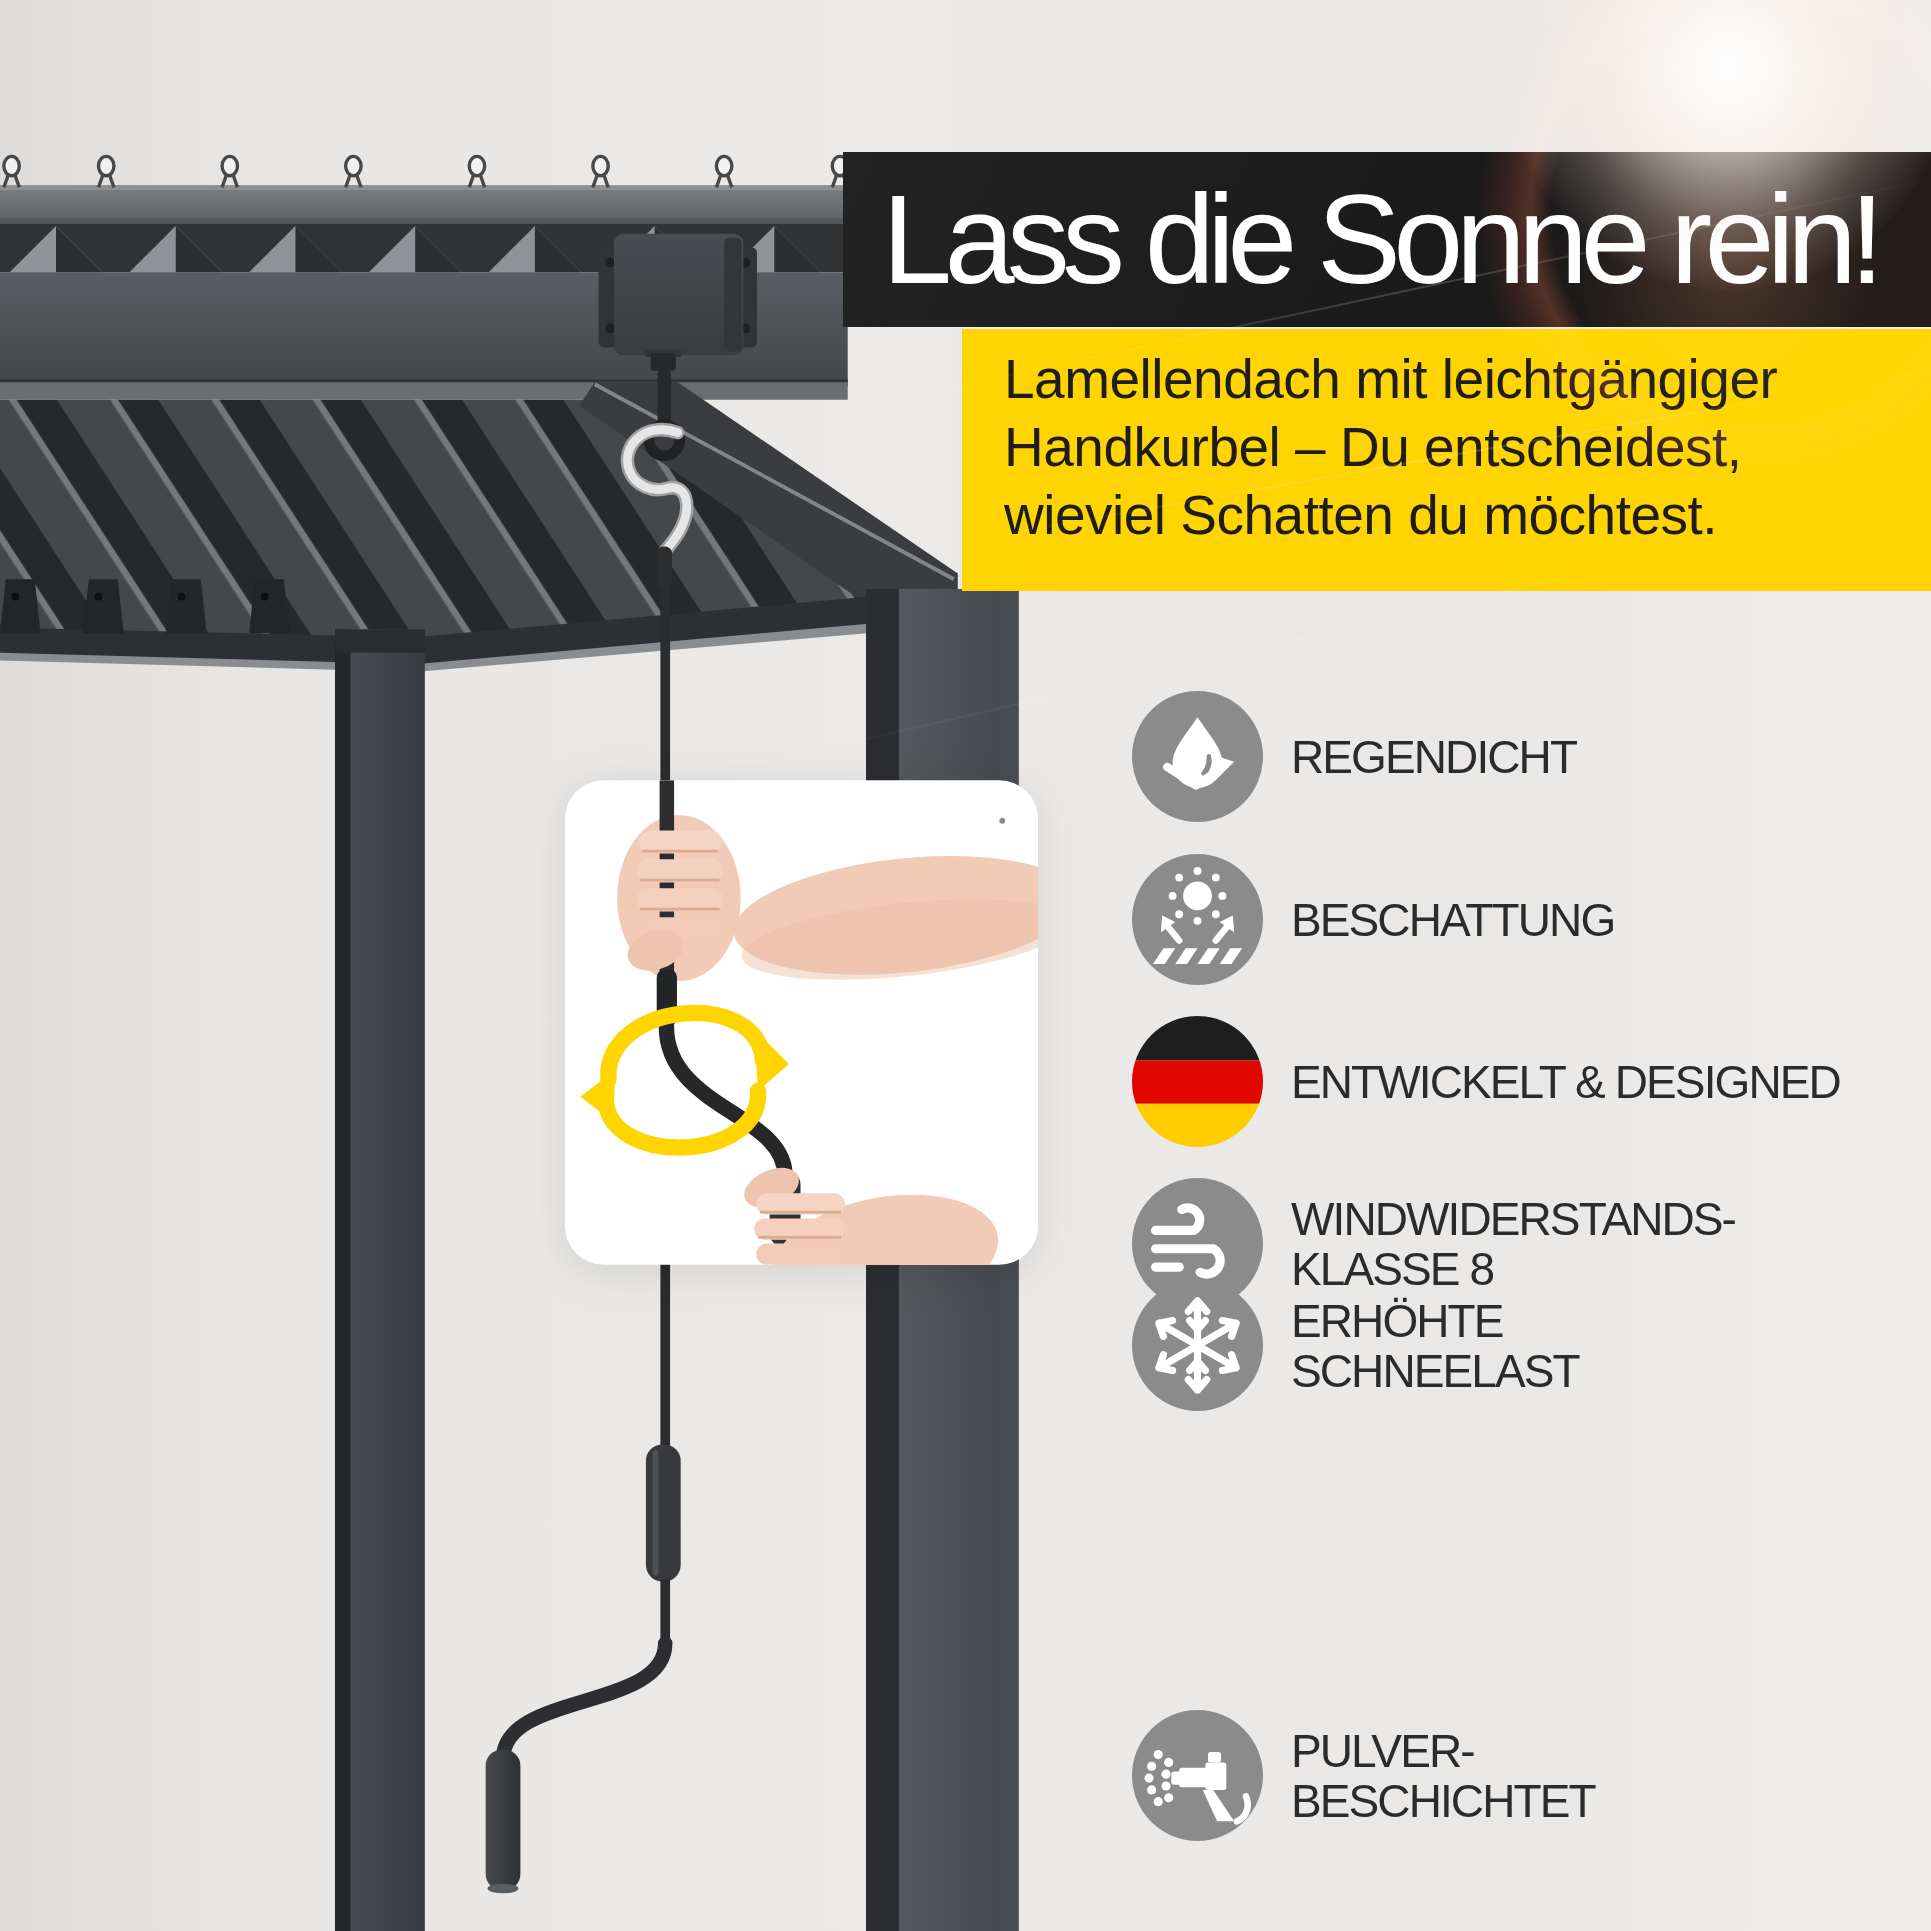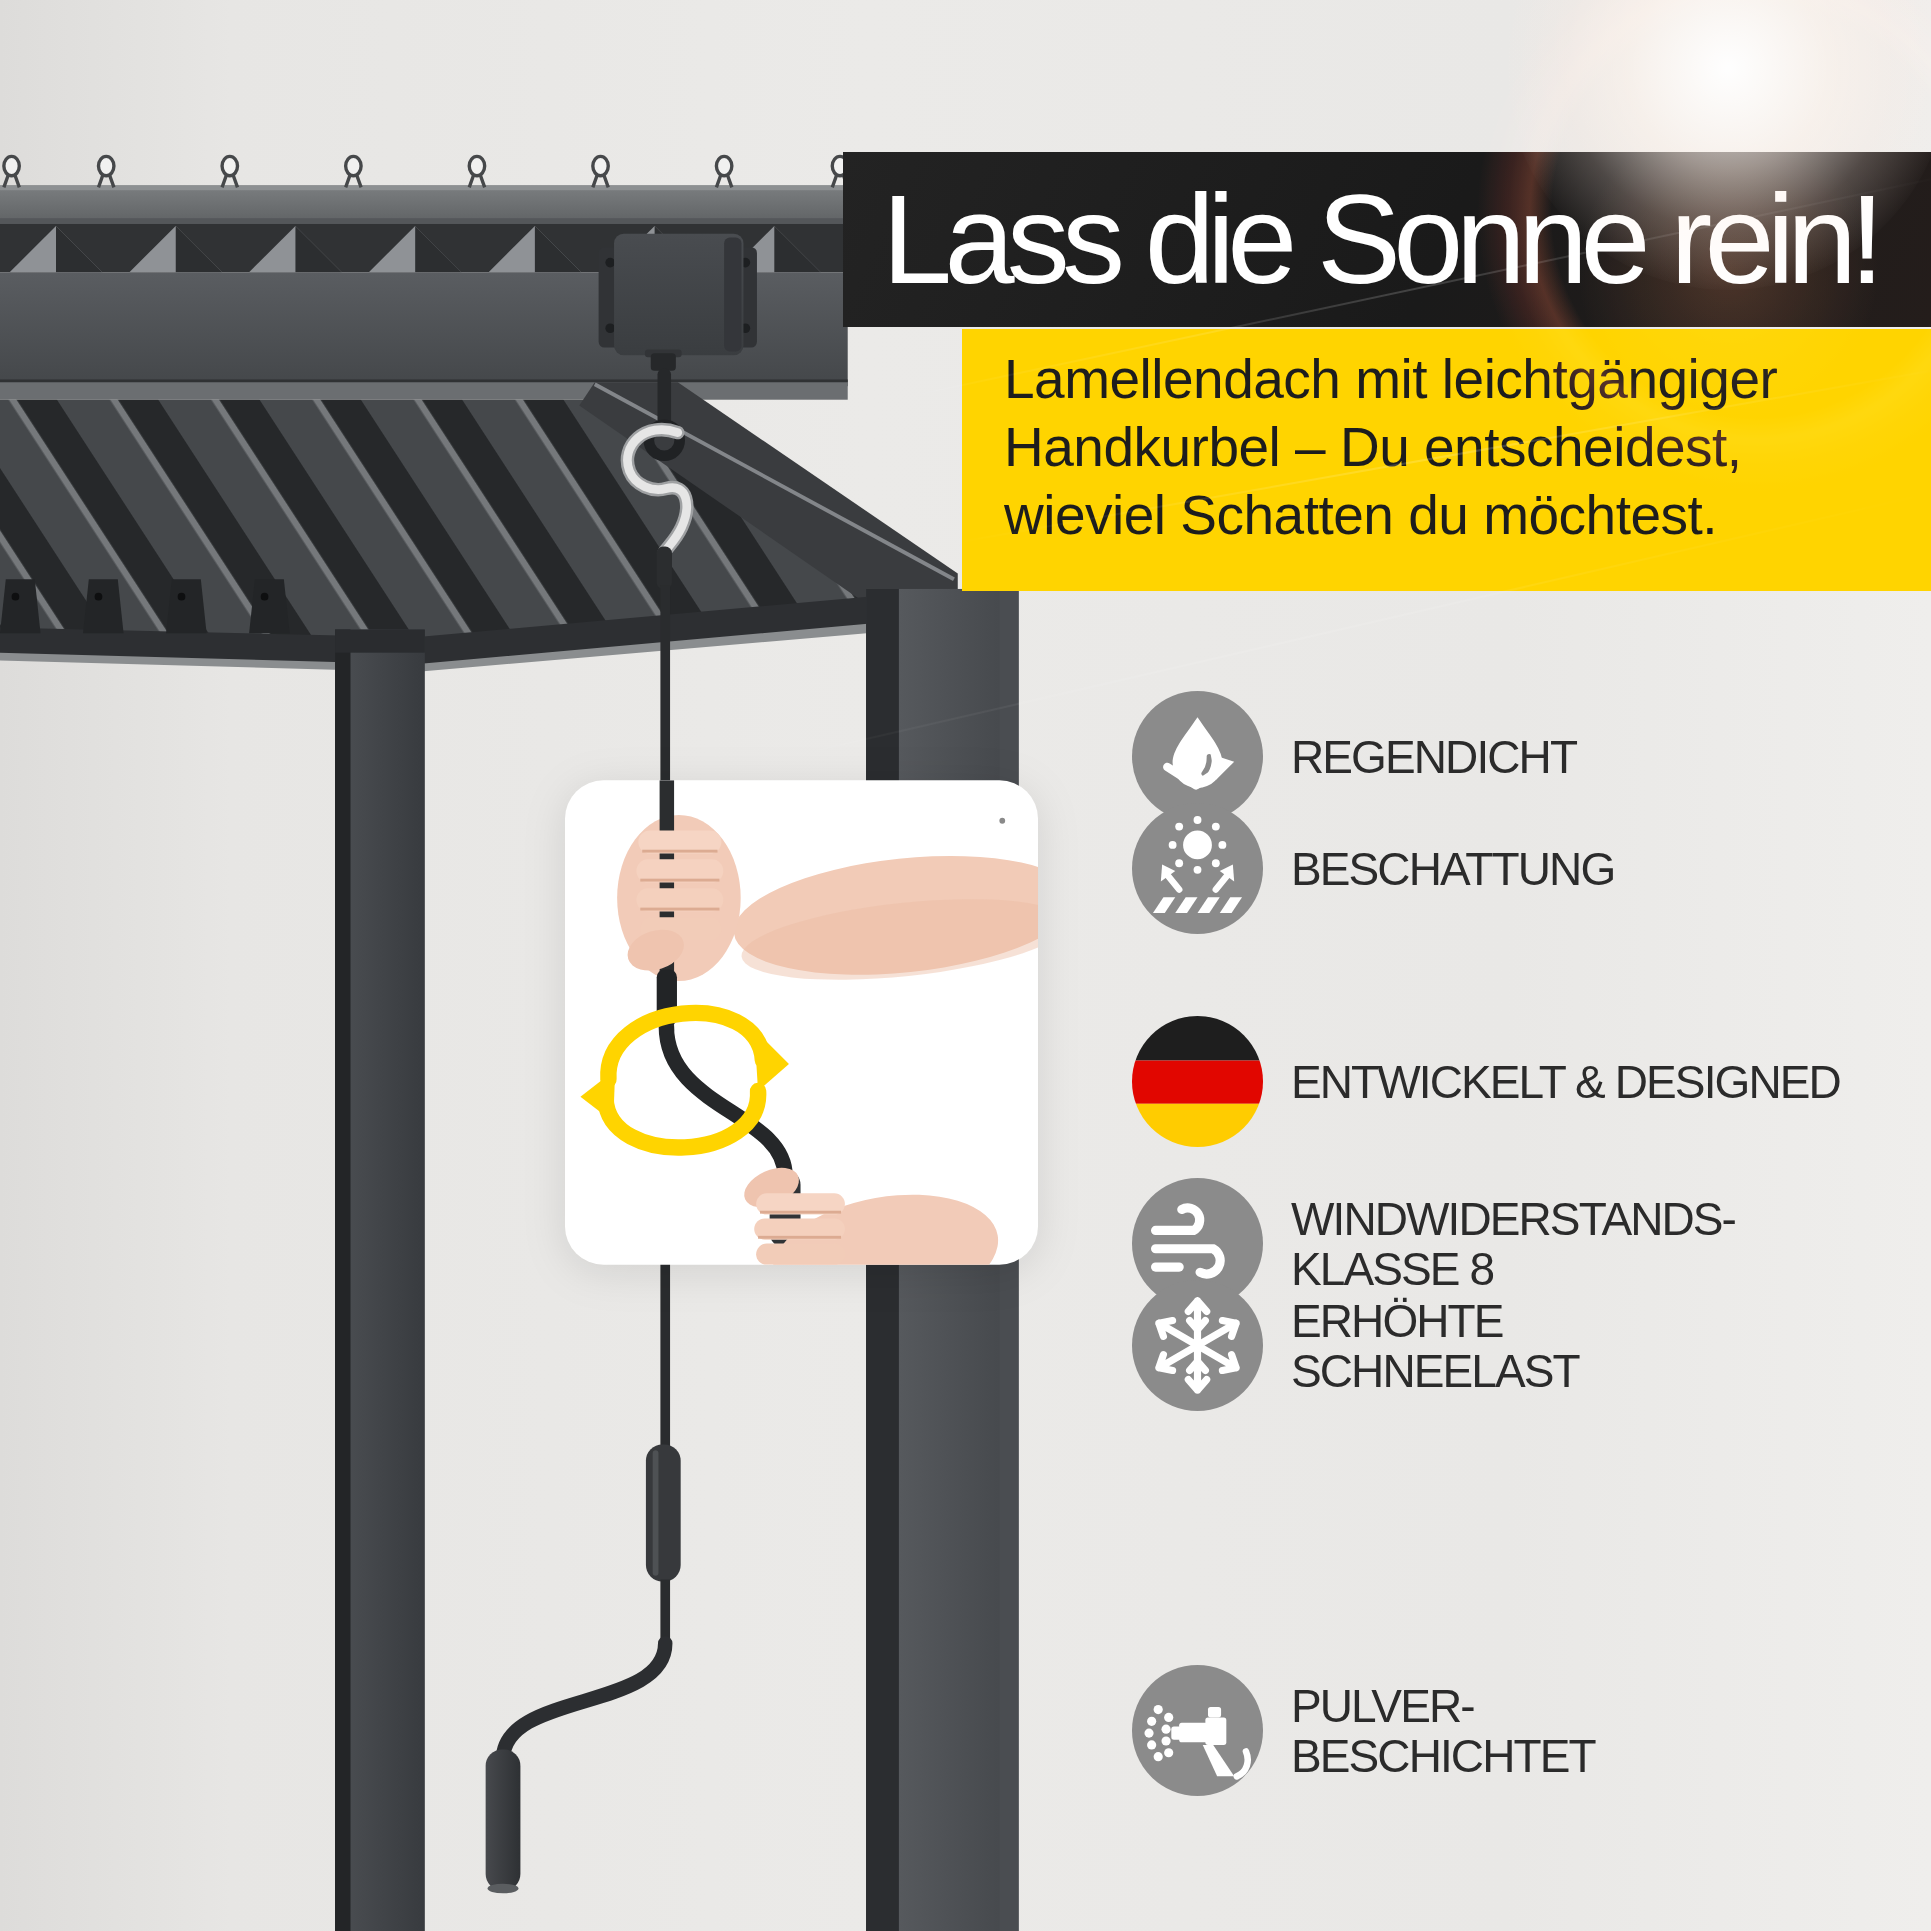--- a/index.html
+++ b/index.html
@@ -40,22 +40,22 @@
   .inset{position:absolute;left:565px;top:780px;width:473px;height:485px;z-index:4;
          filter:drop-shadow(0 7.7px 21px rgba(0,0,0,.10));}
 
   
   .feature-row{position:absolute;left:1132px;display:flex;align-items:center;gap:28px;z-index:5;}
   .feature-icon{width:131px;height:131px;flex:0 0 131px;}
   .feature-label{display:flex;flex-direction:column;justify-content:center;}
   .feature-label span{display:block;color:#2b2b2b;font-size:46px;font-weight:400;letter-spacing:-1.9px;
     line-height:50px;white-space:nowrap;}
   .feature-label span:empty{display:none;}
-  .row1{top:691px;} .row2{top:803px;} .row3{top:1016px;} .row4{top:1178px;justify-content:space-between;}
-  .row5{top:1280px;} .row6{top:1502px;} .row7{top:1665px;}
+  .row1{top:691px;} .row2{top:854px;} .row3{top:1016px;} .row4{top:1178px;justify-content:space-between;}
+  .row5{top:1280px;} .row6{top:1502px;} .row7{top:1710px;}
 </style>
 </head>
 <body>
 
 <div class="stage">
 
   <svg class="scene" viewBox="0 0 2000 2000">
     <defs>
       <linearGradient id="railGrad" x1="0" y1="0" x2="0" y2="1">
         <stop offset="0" stop-color="#7b7e80"></stop>

